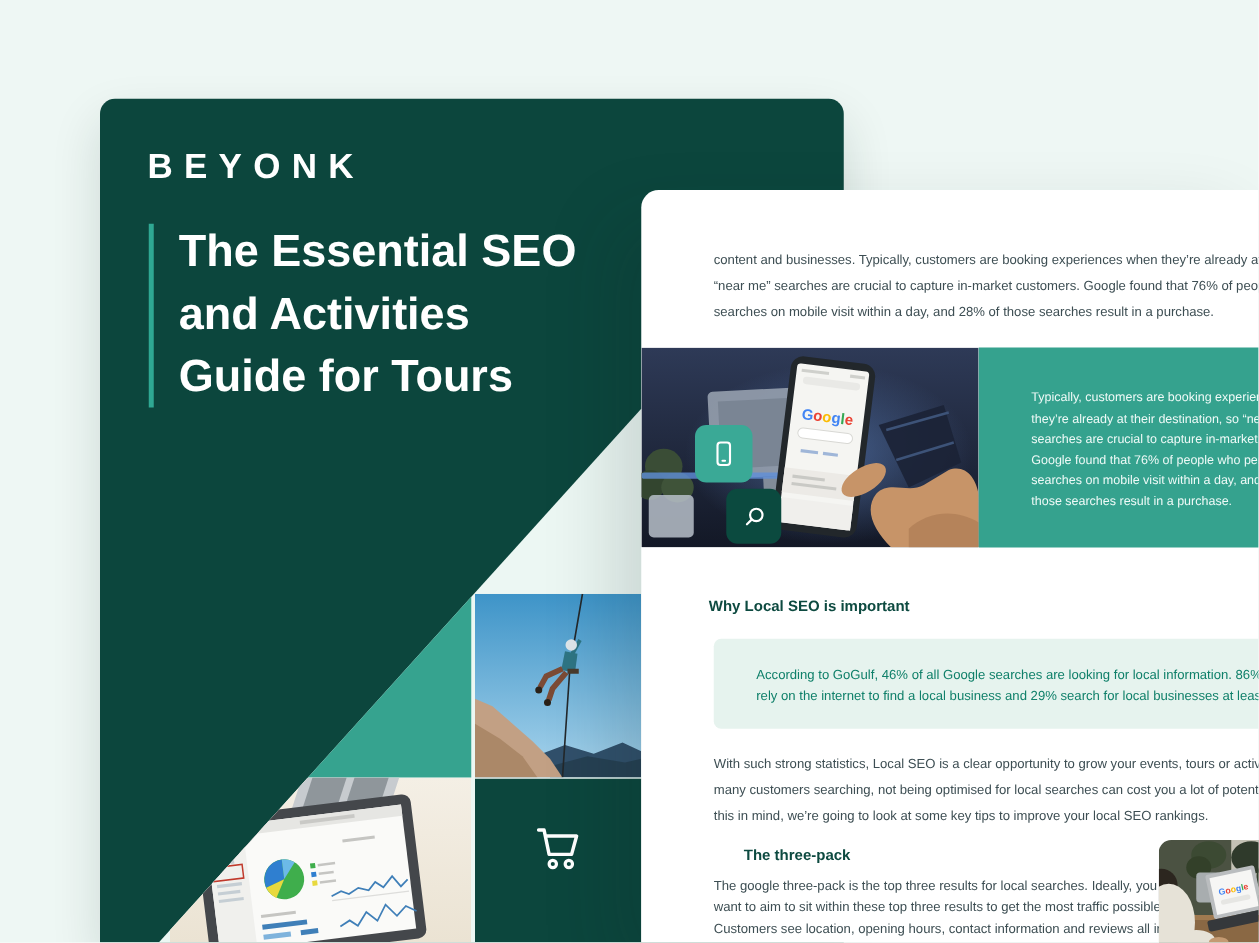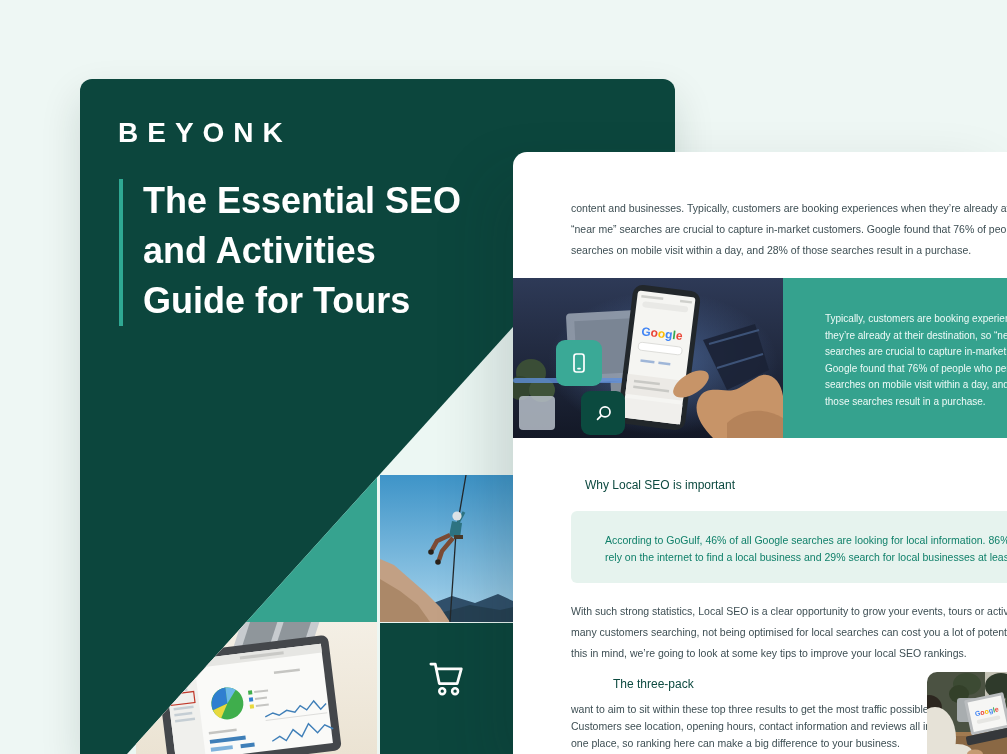--- a/index.html
+++ b/index.html
@@ -38,21 +38,21 @@
 
   .banner { position:absolute; left:0; top:126px; width:494px; height:160px; }
   .banner-photo { position:absolute; left:0; top:0; width:270px; height:160px; overflow:hidden; }
   .banner-teal { position:absolute; left:270px; top:0; width:224px; height:160px; background:#35a28e; }
   .banner-text { position:absolute; left:42px; top:33px; color:#eefaf7; font-size:10px; line-height:16.5px; }
   .btn-sq { position:absolute; border:none; display:flex; align-items:center; justify-content:center;
             cursor:pointer; }
   .btn-mobile { left:43px; top:62px; width:46px; height:46px; background:#3aa996; border-radius:9px; }
   .btn-search { left:68px; top:113px; width:44px; height:44px; background:#0b4a3f; border-radius:9px; }
 
-  .h-green { position:absolute; left:72px; color:#0d4a40; font-size:12px; font-weight:normal; }
+  .h-green { position:absolute; left:54px; color:#0d4a40; font-size:12px; font-weight:bold; }
   .h1 { top:326px; } .h2 { top:525px;margin-left:28px; }
 
   .quote-box { position:absolute; left:58px; top:359px; width:560px; height:72px;
                background:#e6f3ee; border-radius:6px; }
   .quote-text { position:absolute; left:34px; top:21px; color:#10806a; font-size:10.5px; line-height:17px; }
 
   .para2 { left:58px; top:449px; line-height:21px; }
   .para3 { left:58px; top:549px; line-height:17px; }
 
   .doc-photo2 { position:absolute; left:414px; top:520px; width:94px; height:92px;
@@ -262,20 +262,21 @@
 
     <div class="body-text para2">
       <div class="line">With such strong statistics, Local SEO is a clear opportunity to grow your events, tours or activities online. With so</div>
       <div class="line">many customers searching, not being optimised for local searches can cost you a lot of potential customers. With</div>
       <div class="line">this in mind, we’re going to look at some key tips to improve your local SEO rankings.</div>
     </div>
 
     <div class="h-green h2">The three-pack</div>
 
     <div class="body-text para3">
+      <div class="line">The google three-pack is the top three results for local searches. Ideally, you</div>
       <div class="line">want to aim to sit within these top three results to get the most traffic possible.</div>
       <div class="line">Customers see location, opening hours, contact information and reviews all in</div>
       <div class="line">one place, so ranking here can make a big difference to your business.</div>
     </div>
 
     <div class="doc-photo2">
       <svg width="94" height="92" viewBox="0 0 94 92" preserveAspectRatio="none">
         <rect width="94" height="92" fill="#4b5242"></rect>
         <rect x="58" y="0" width="36" height="44" fill="#d9d6c9" opacity="0.85"></rect>
         <ellipse cx="74" cy="14" rx="16" ry="13" fill="#2f3a2b"></ellipse>

